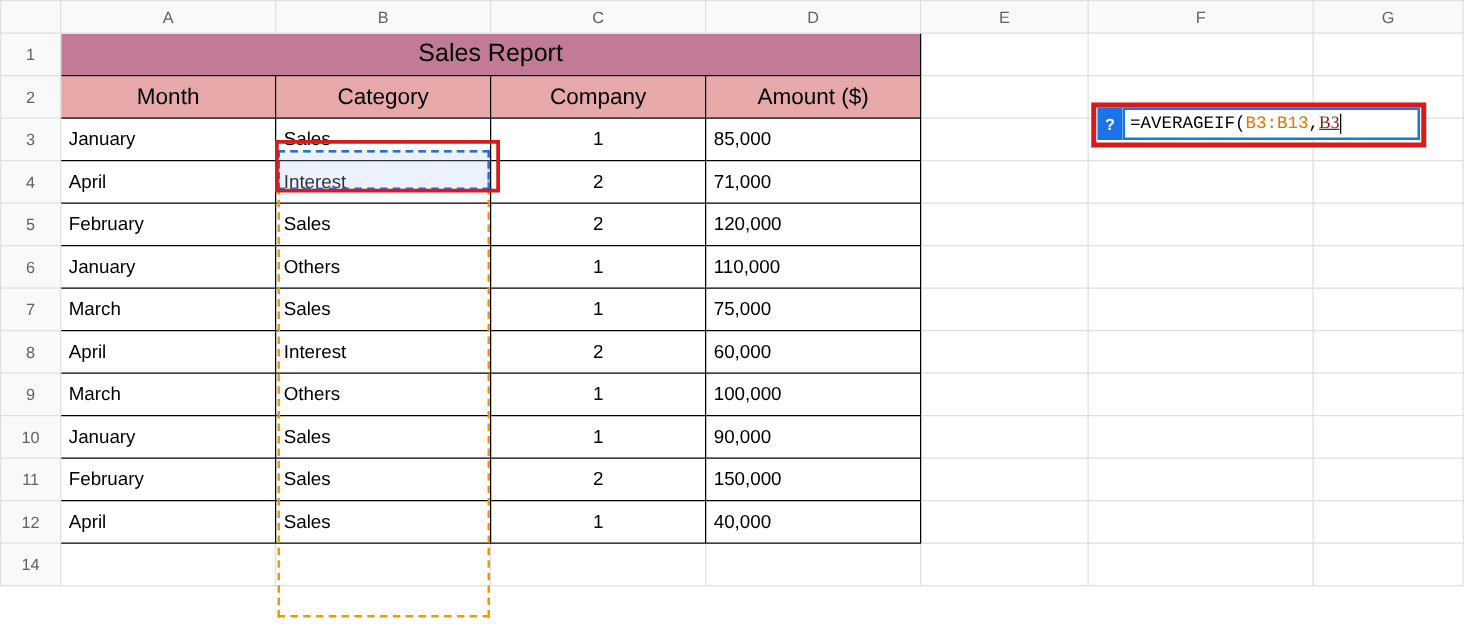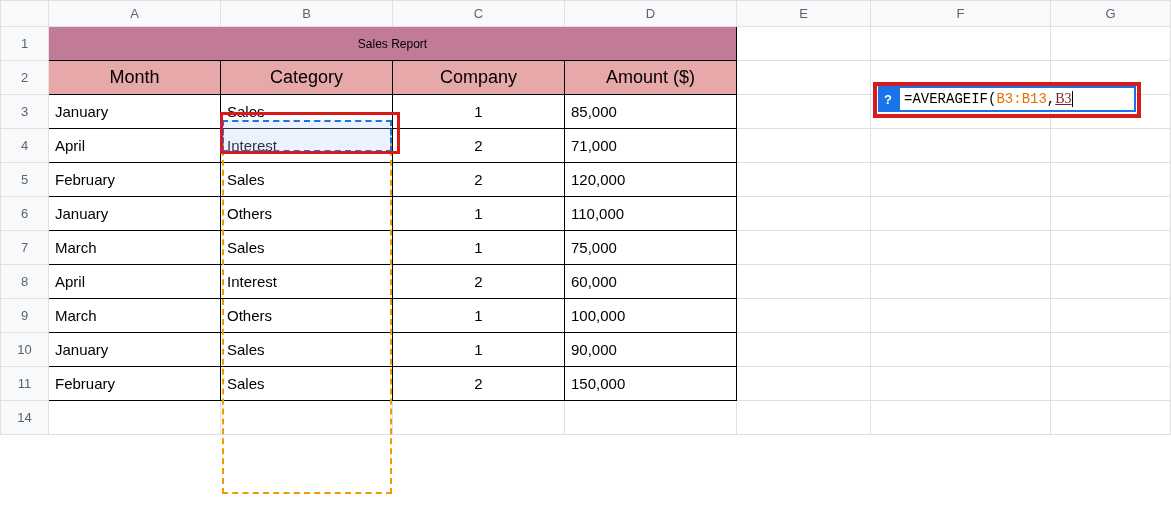--- a/index.html
+++ b/index.html
@@ -52,21 +52,21 @@
   .colD { width: 172px; }
   .colE { width: 134px; }
   .colF { width: 180px; }
   .colG { width: 120px; }
 
   
   .title-cell {
     background: #c27b96;
     color: #000;
     font-weight: bold;
-    font-size: 12px;
+    font-size: 20px;
     text-align: center !important;
     border: 1px solid #000 !important;
   }
   .hdr-cell {
     background: #e6a8a8;
     color: #000;
     font-weight: bold;
     font-size: 18px;
     text-align: center !important;
     border: 1px solid #000 !important;
@@ -277,20 +277,30 @@
       <tr>
         <td class="rownum">11</td>
         <td class="data-cell">February</td>
         <td class="data-cell">Sales</td>
         <td class="data-cell ctr">2</td>
         <td class="data-cell num">150,000</td>
         <td></td>
         <td></td>
         <td></td>
       </tr>
+      <tr>
+        <td class="rownum">12</td>
+        <td class="data-cell">April</td>
+        <td class="data-cell">Sales</td>
+        <td class="data-cell ctr">1</td>
+        <td class="data-cell num">40,000</td>
+        <td></td>
+        <td></td>
+        <td></td>
+      </tr>
 
       <tr>
         <td class="rownum">14</td>
         <td></td>
         <td></td>
         <td></td>
         <td></td>
         <td></td>
         <td></td>
         <td></td>

